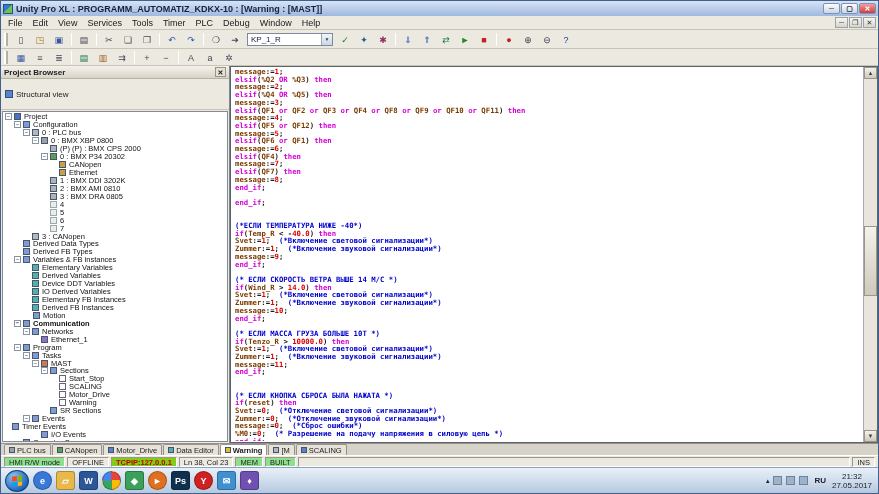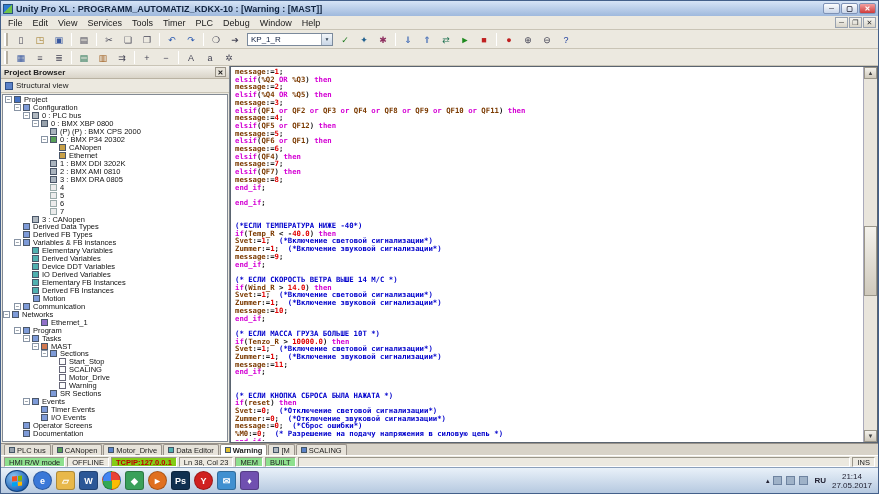--- a/index.html
+++ b/index.html
@@ -38,21 +38,21 @@
   .tcombo .arrow{margin-left:auto;width:11px;height:11px;background:linear-gradient(#f2f6fa,#c9d6e6);
     border-left:1px solid #9aa6b4;font-size:5px;text-align:center;line-height:11px;color:#345;}
 
   
   .work{flex:1;min-height:0;display:flex;background:#8c96a2;justify-content:space-between;}
   .panel{width:229px;flex:none;display:flex;flex-direction:column;background:#ece9e0;border-right:1px solid #7e8690;}
   .panel-head{height:13px;flex:none;display:flex;align-items:center;background:linear-gradient(#f4f2ec,#d9d4c8);
     border-bottom:1px solid #b9b2a2;font-size:8px;font-weight:bold;color:#222;padding:0 3px;}
   .panel-x{margin-left:auto;width:11px;height:10px;border:1px solid #9a9488;background:#e6e2d8;
     font-size:7px;line-height:9px;text-align:center;}
-  .viewtab{height:14px;flex:none;display:flex;align-items:center;gap:3px;font-size:8px;color:#222;
+  .viewtab{height:31px;flex:none;display:flex;align-items:center;gap:3px;font-size:8px;color:#222;
     padding:0 4px;border-bottom:1px solid #c9c4b6;background:#ece9e0;}
   .viewtab .vico{width:8px;height:8px;background:#5b82c8;border:1px solid #2e4f86;}
   .tree{flex:1;min-height:0;margin:1px;background:#fff;border:1px solid #828a94;overflow:hidden;
     font-size:7.5px;color:#111;padding-top:1px;}
   .trow{height:7.95px;display:flex;align-items:center;white-space:nowrap;cursor:default;}
   .texp{width:7px;height:7px;flex:none;border:1px solid #8894a4;background:#fff;font-size:6px;
     line-height:5px;text-align:center;color:#234;margin-right:2px;}
   .texp.hid{visibility:hidden;}
   .ti{width:7px;height:7px;flex:none;margin-right:3px;border:1px solid #4a5668;}
   .ti-station{background:#4472c4;} .ti-folder{background:#7e9bd8;} .ti-bus{background:#b0b8c0;}
@@ -329,26 +329,26 @@
           <div class="trow" style="padding-left: 20px;">
             <span class="texp hid"></span>
             <span class="ti ti-var"></span>
             <span>Derived FB Instances</span>
           </div>
           <div class="trow" style="padding-left: 21px;">
             <span class="texp hid"></span>
             <span class="ti ti-folder"></span>
             <span>Motion</span>
           </div>
-          <div class="trow" style="padding-left: 11px;">
+          <div class="trow" style="padding-left: 11px; font-weight: bold;">
             <span class="texp">−</span>
             <span class="ti ti-folder"></span>
             <span>Communication</span>
           </div>
-          <div class="trow" style="">
+          <div class="trow" style="padding-left: 20px;">
             <span class="texp">−</span>
             <span class="ti ti-folder"></span>
             <span>Networks</span>
           </div>
           <div class="trow" style="padding-left: 29px;">
             <span class="texp hid"></span>
             <span class="ti ti-net"></span>
             <span>Ethernet_1</span>
           </div>
           <div class="trow" style="padding-left: 11px;">
@@ -394,21 +394,21 @@
           <div class="trow" style="padding-left: 38px;">
             <span class="texp hid"></span>
             <span class="ti ti-folder"></span>
             <span>SR Sections</span>
           </div>
           <div class="trow" style="padding-left: 20px;">
             <span class="texp">−</span>
             <span class="ti ti-folder"></span>
             <span>Events</span>
           </div>
-          <div class="trow" style="padding-left: 29px;">
+          <div class="trow" style="">
             <span class="texp hid"></span>
             <span class="ti ti-folder"></span>
             <span>Timer Events</span>
           </div>
           <div class="trow" style="padding-left: 29px;">
             <span class="texp hid"></span>
             <span class="ti ti-folder"></span>
             <span>I/O Events</span>
           </div>
           <div class="trow" style="padding-left: 11px;">
@@ -500,19 +500,19 @@
         <span class="tapp" style="background: rgb(64, 144, 208);">✉</span>
         <span class="tapp" style="background: rgb(112, 80, 176);">♦</span>
       </span>
     <span class="tray">
       <span style="font-size:7px;">▴</span>
       <span class="trayico"></span>
       <span class="trayico"></span>
       <span class="trayico"></span>
       <span class="lang">RU</span>
       <span class="clock">
-        <div>21:14</div>
+        <div>21:32</div>
         <div>27.05.2017</div>
       </span>
     </span>
   </div>
 
 </div>
 
 </body></html>

